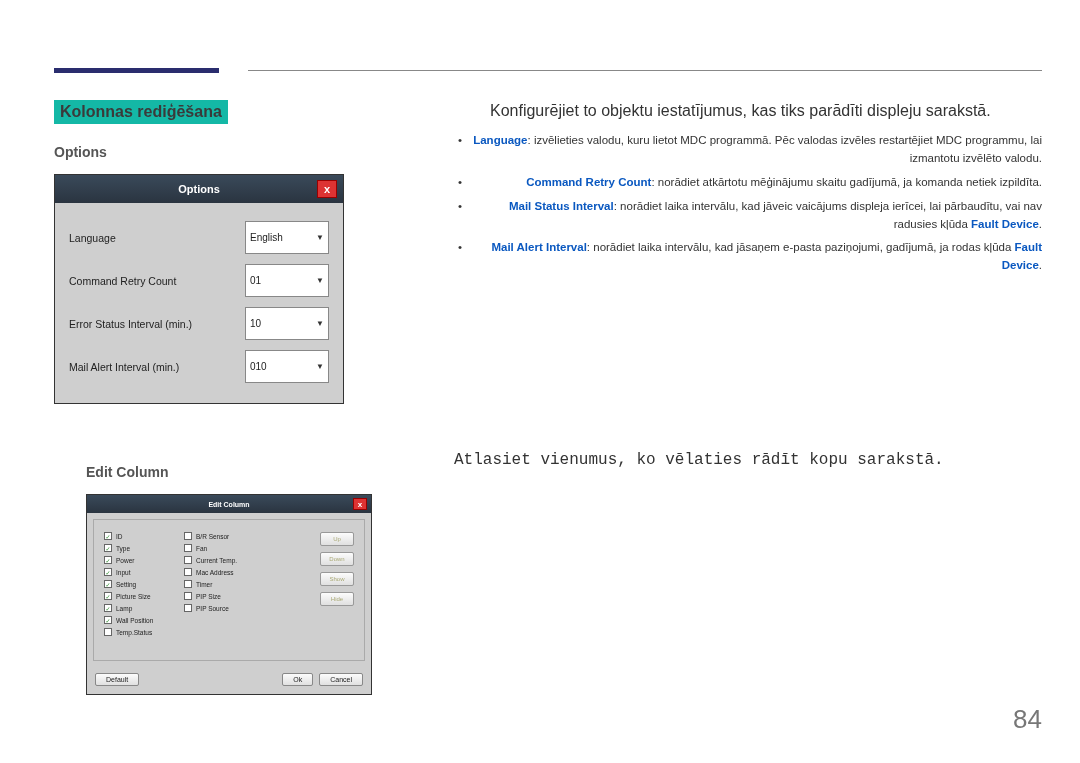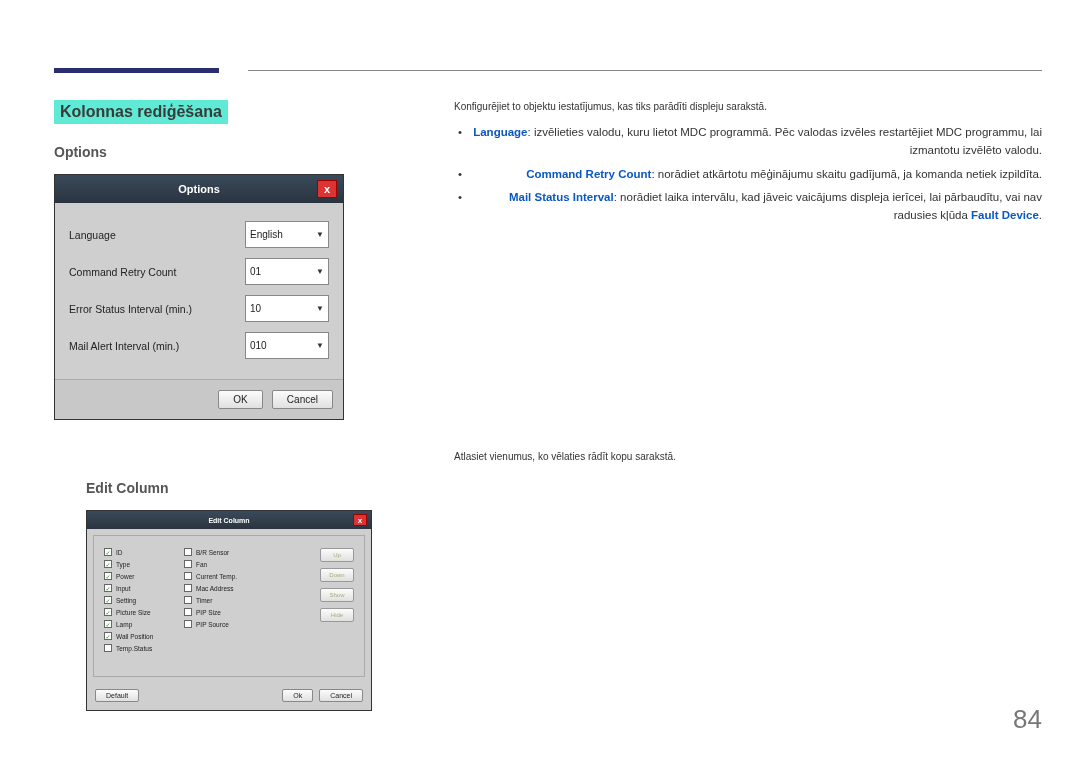--- a/index.html
+++ b/index.html
@@ -35,21 +35,21 @@
     width: 300px;
   }
   .right-col {
     position: absolute;
     left: 454px;
     top: 100px;
     right: 38px;
   }
 
   .section-title {
-    background: #5eead4;
+    background: #14b8a6;
     color: #3a3a3a;
     font-weight: bold;
     font-size: 16px;
     padding: 3px 6px;
     display: inline-block;
     margin-bottom: 20px;
   }
   .sub-heading {
     color: #555;
     font-weight: bold;
@@ -97,21 +97,21 @@
   }
   .dialog1 .row {
     display: flex;
     justify-content: space-between;
     align-items: center;
     margin-bottom: 10px;
   }
   .dialog1 .row label { font-size: 10.5px; color: #222; }
   .dialog1 .select {
     width: 84px;
-    height: 27px;
+    height: 33px;
     background: #fff;
     border: 1px solid #888;
     font-size: 10px;
     padding: 0 4px;
     display: flex;
     align-items: center;
     justify-content: space-between;
   }
   .dialog1 .select .arrow { font-size: 8px; color: #333; }
   .dialog1 .btns {
@@ -225,21 +225,21 @@
   .sml-btn {
     background: linear-gradient(#fcfcfc, #e0e0e0);
     border: 1px solid #888;
     border-radius: 2px;
     font-size: 7px;
     padding: 2px 10px;
     color: #222;
   }
 
   
-  .right-col p.intro { font-size: 10px; color: #333; margin-bottom: 10px; line-height: 1.4; }
+  .right-col p.intro { font-size: 16px; color: #333; margin-bottom: 10px; line-height: 1.4; margin-left: 36px; }
   .right-col ul { list-style: none; padding-left: 18px; }
   .right-col li {
     font-size: 11.5px;
     line-height: 1.55;
     color: #333;
     margin-bottom: 6px;
     position: relative;
     text-align: right;
   }
   .right-col li::before {
@@ -247,22 +247,23 @@
     position: absolute;
     left: -14px;
     color: #333;
   }
   .term { color: #0a58c0; font-weight: bold; }
 
   .edit-desc {
     position: absolute;
     left: 454px;
     top: 451px;
-    font-size: 10px;
+    font-size: 16px;
     color: #333;
+    font-family: Liberation Mono, monospace;
   }
 
   .page-number {
     position: absolute;
     bottom: 28px;
     right: 38px;
     font-size: 26px;
     color: #777;
     font-weight: 300;
   }
@@ -306,24 +307,20 @@
         </div>
       </div>
       <div class="row">
         <label>Mail Alert Interval (min.)</label>
         <div class="select">
           <span>010</span>
           <span class="arrow">▼</span>
         </div>
       </div>
     </div>
-    <div class="btns">
-      <span class="dlg-btn">OK</span>
-      <span class="dlg-btn">Cancel</span>
-    </div>
   </div>
 
   <div class="edit-col-block">
     <div class="sub-heading">Edit Column</div>
     <div class="dialog2">
       <div class="titlebar">
         <span>Edit Column</span>
         <div class="close">x</div>
       </div>
       <div class="body2">
@@ -417,18 +414,21 @@
   <ul>
     <li>
       <span class="term">Language</span><span>: izvēlieties valodu, kuru lietot MDC programmā. Pēc valodas izvēles restartējiet MDC programmu, lai izmantotu izvēlēto valodu.</span>
     </li>
     <li>
       <span class="term">Command Retry Count</span><span>: norādiet atkārtotu mēģinājumu skaitu gadījumā, ja komanda netiek izpildīta.</span>
     </li>
     <li>
       <span class="term">Mail Status Interval</span><span>: norādiet laika intervālu, kad jāveic vaicājums displeja ierīcei, lai pārbaudītu, vai nav radusies kļūda </span><span class="term">Fault Device</span><span>.</span>
     </li>
+    <li>
+      <span class="term">Mail Alert Interval</span><span>: norādiet laika intervālu, kad jāsaņem e-pasta paziņojumi, gadījumā, ja rodas kļūda </span><span class="term">Fault Device</span><span>.</span>
+    </li>
   </ul>
 </div>
 
 <div class="edit-desc">Atlasiet vienumus, ko vēlaties rādīt kopu sarakstā.</div>
 
 <div class="page-number">84</div>
 
 </body></html>

